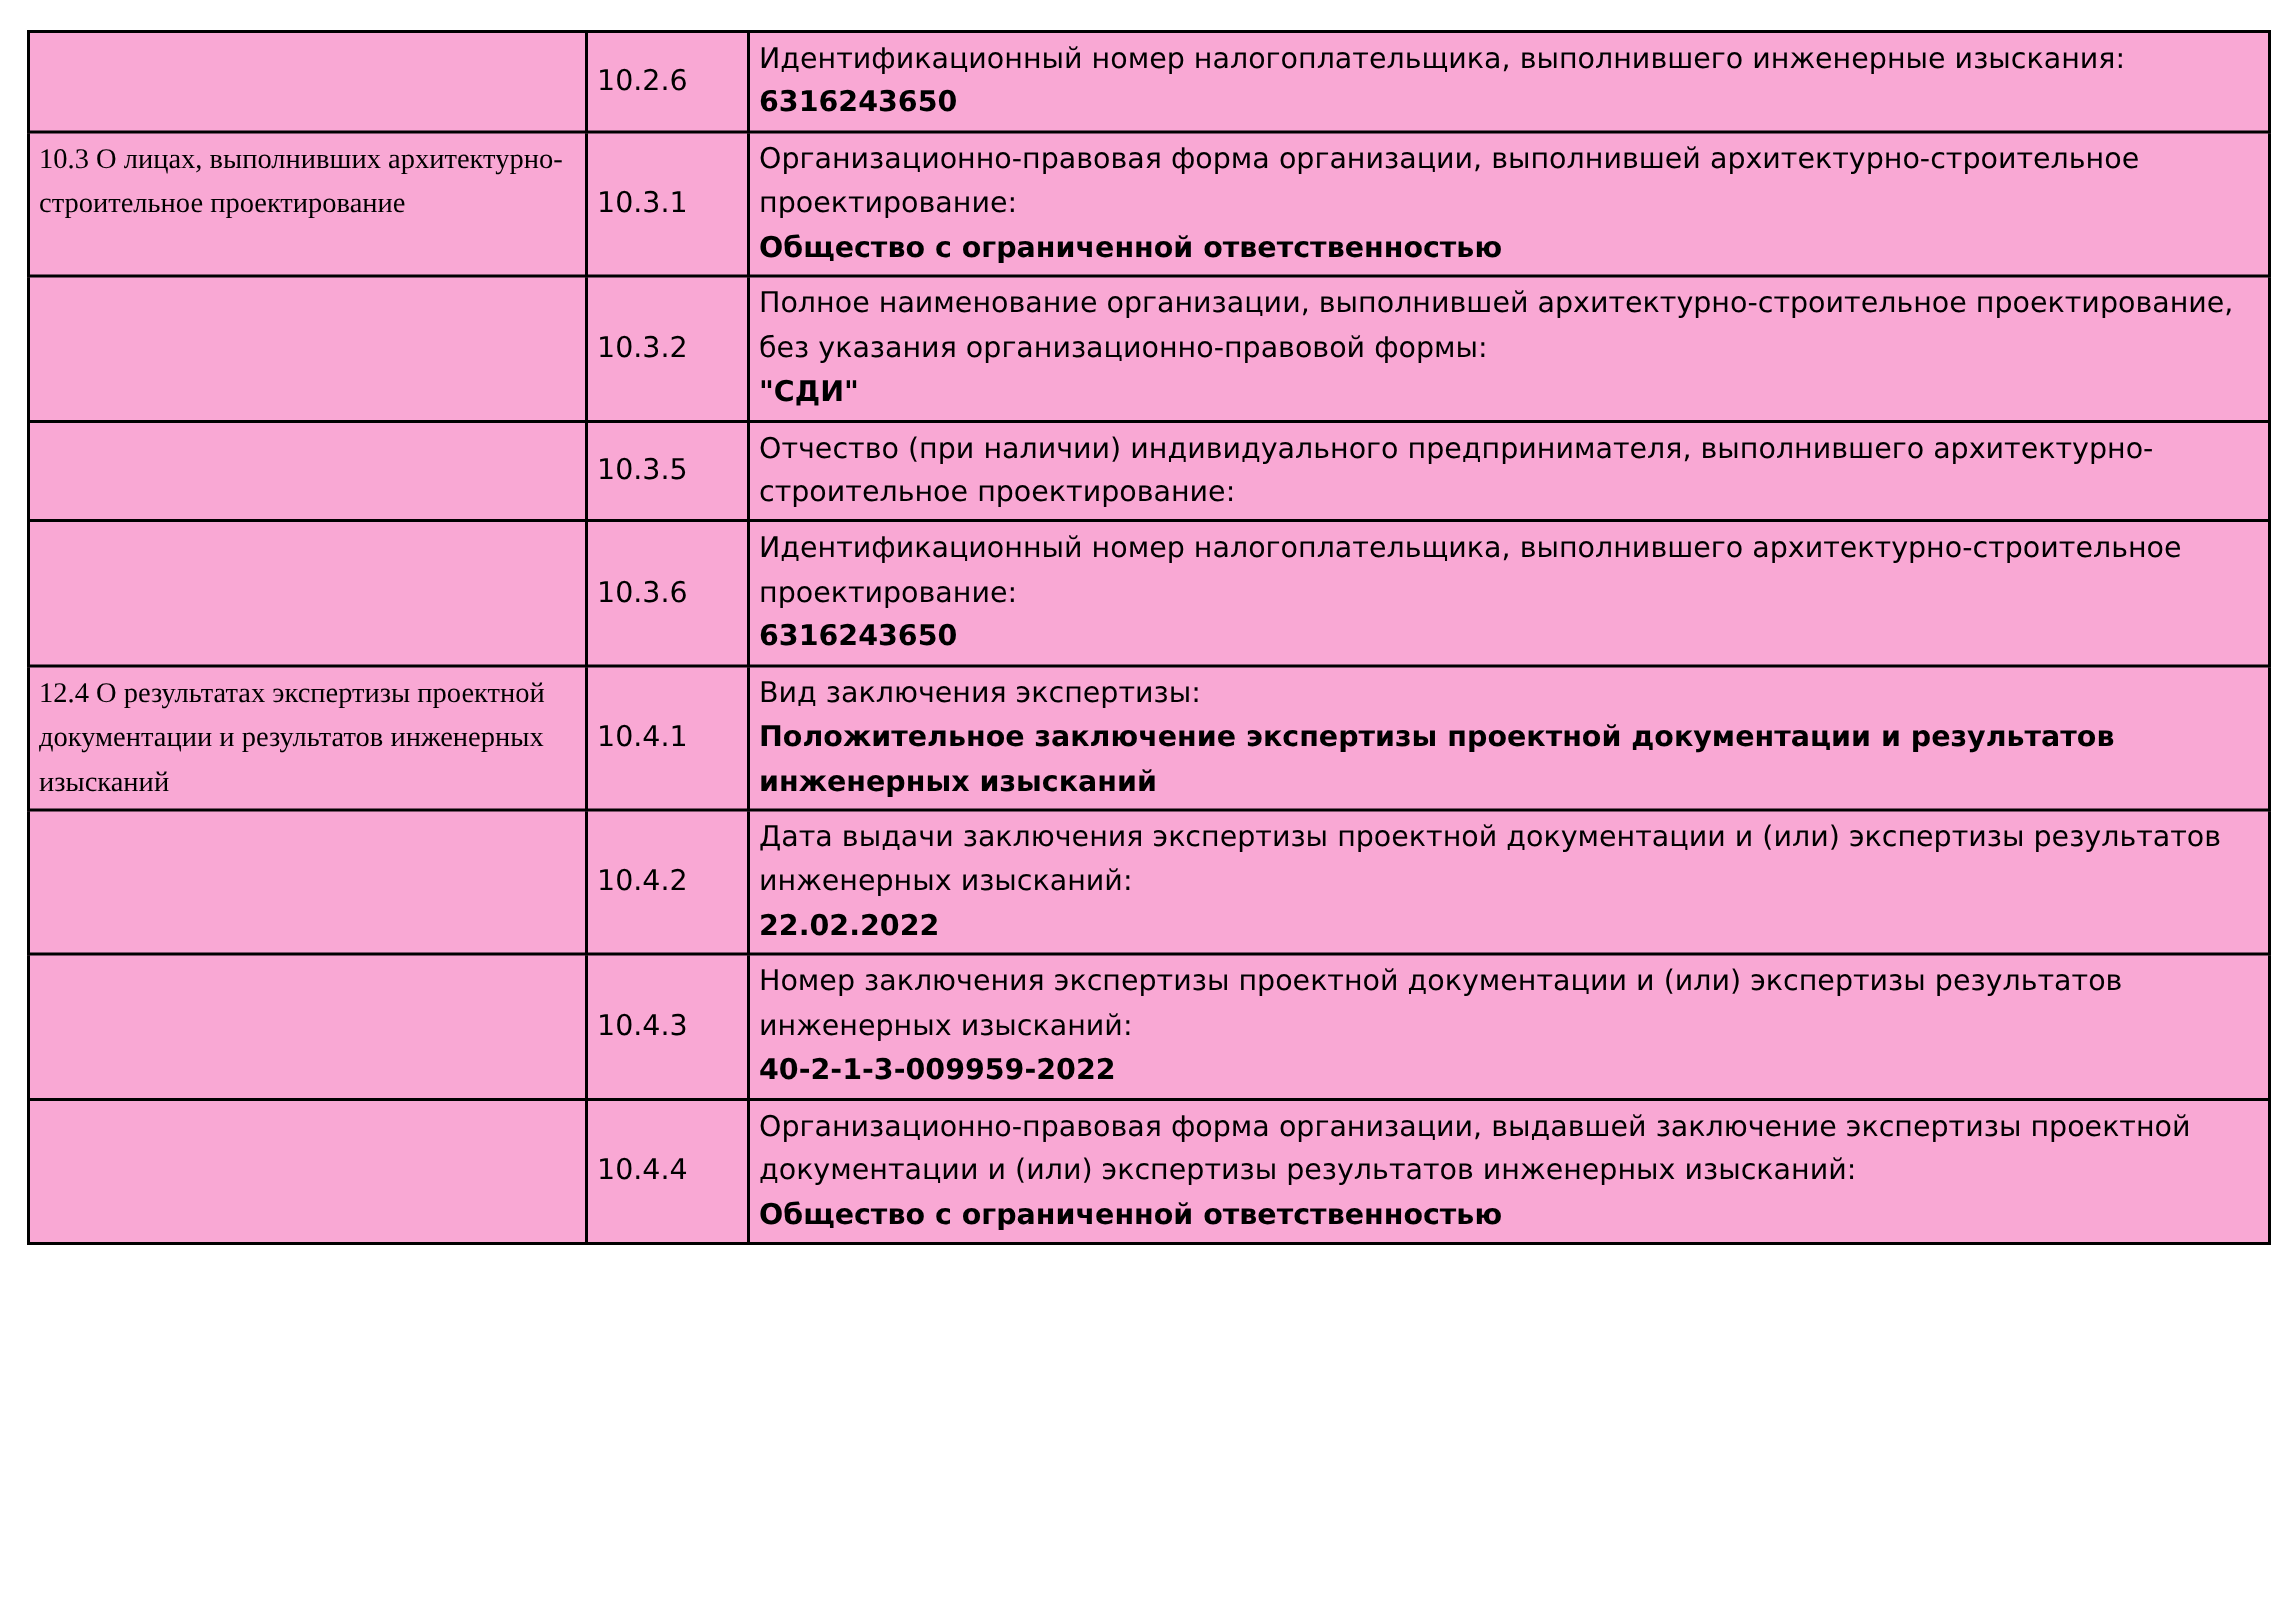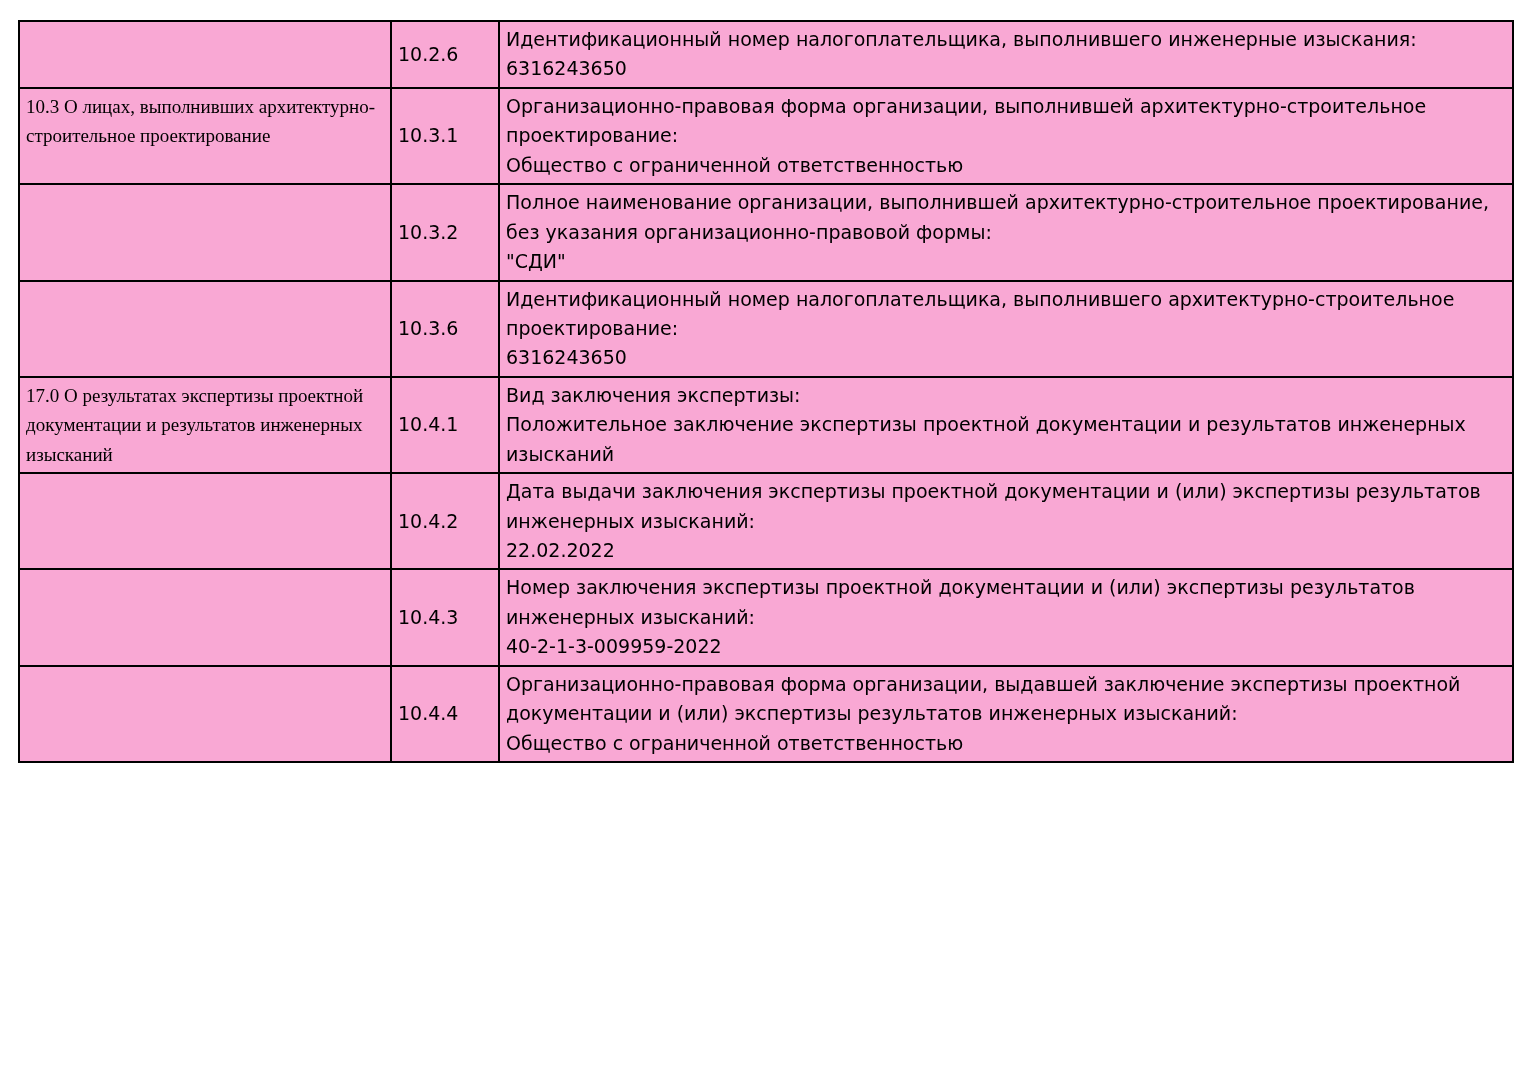--- a/index.html
+++ b/index.html
@@ -39,21 +39,21 @@
     font-family: Liberation Serif, serif;
   }
   td.col-num {
     vertical-align: middle;
   }
   td.col-content {
     vertical-align: middle;
     border-radius: 21px;
   }
   .field-value {
-    font-weight: normal;
+    font-weight: bold;
   }
 </style>
 </head>
 <body>
 
 <div class="doc-table-wrap">
   <table class="doc-table">
     <colgroup>
       <col style="width:372px">
       <col style="width:108px">
@@ -83,32 +83,40 @@
         <td class="col-section"></td>
         <td class="col-num">10.3.2</td>
         <td class="col-content">
           <div class="field-label">Полное наименование организации, выполнившей архитектурно-строительное проектирование, без указания организационно-правовой формы:</div>
           <div class="field-value">"СДИ"</div>
         </td>
       </tr>
 
 
 
+      <tr>
+        <td class="col-section"></td>
+        <td class="col-num">10.3.5</td>
+        <td class="col-content">
+          <div class="field-label">Отчество (при наличии) индивидуального предпринимателя, выполнившего архитектурно-строительное проектирование:</div>
+          <div class="field-value"></div>
+        </td>
+      </tr>
 
       <tr>
         <td class="col-section"></td>
         <td class="col-num">10.3.6</td>
         <td class="col-content">
           <div class="field-label">Идентификационный номер налогоплательщика, выполнившего архитектурно-строительное проектирование:</div>
           <div class="field-value">6316243650</div>
         </td>
       </tr>
 
       <tr>
-        <td class="col-section">17.0 О результатах экспертизы проектной документации и результатов инженерных изысканий</td>
+        <td class="col-section">12.4 О результатах экспертизы проектной документации и результатов инженерных изысканий</td>
         <td class="col-num">10.4.1</td>
         <td class="col-content">
           <div class="field-label">Вид заключения экспертизы:</div>
           <div class="field-value">Положительное заключение экспертизы проектной документации и результатов инженерных изысканий</div>
         </td>
       </tr>
 
       <tr>
         <td class="col-section"></td>
         <td class="col-num">10.4.2</td>

